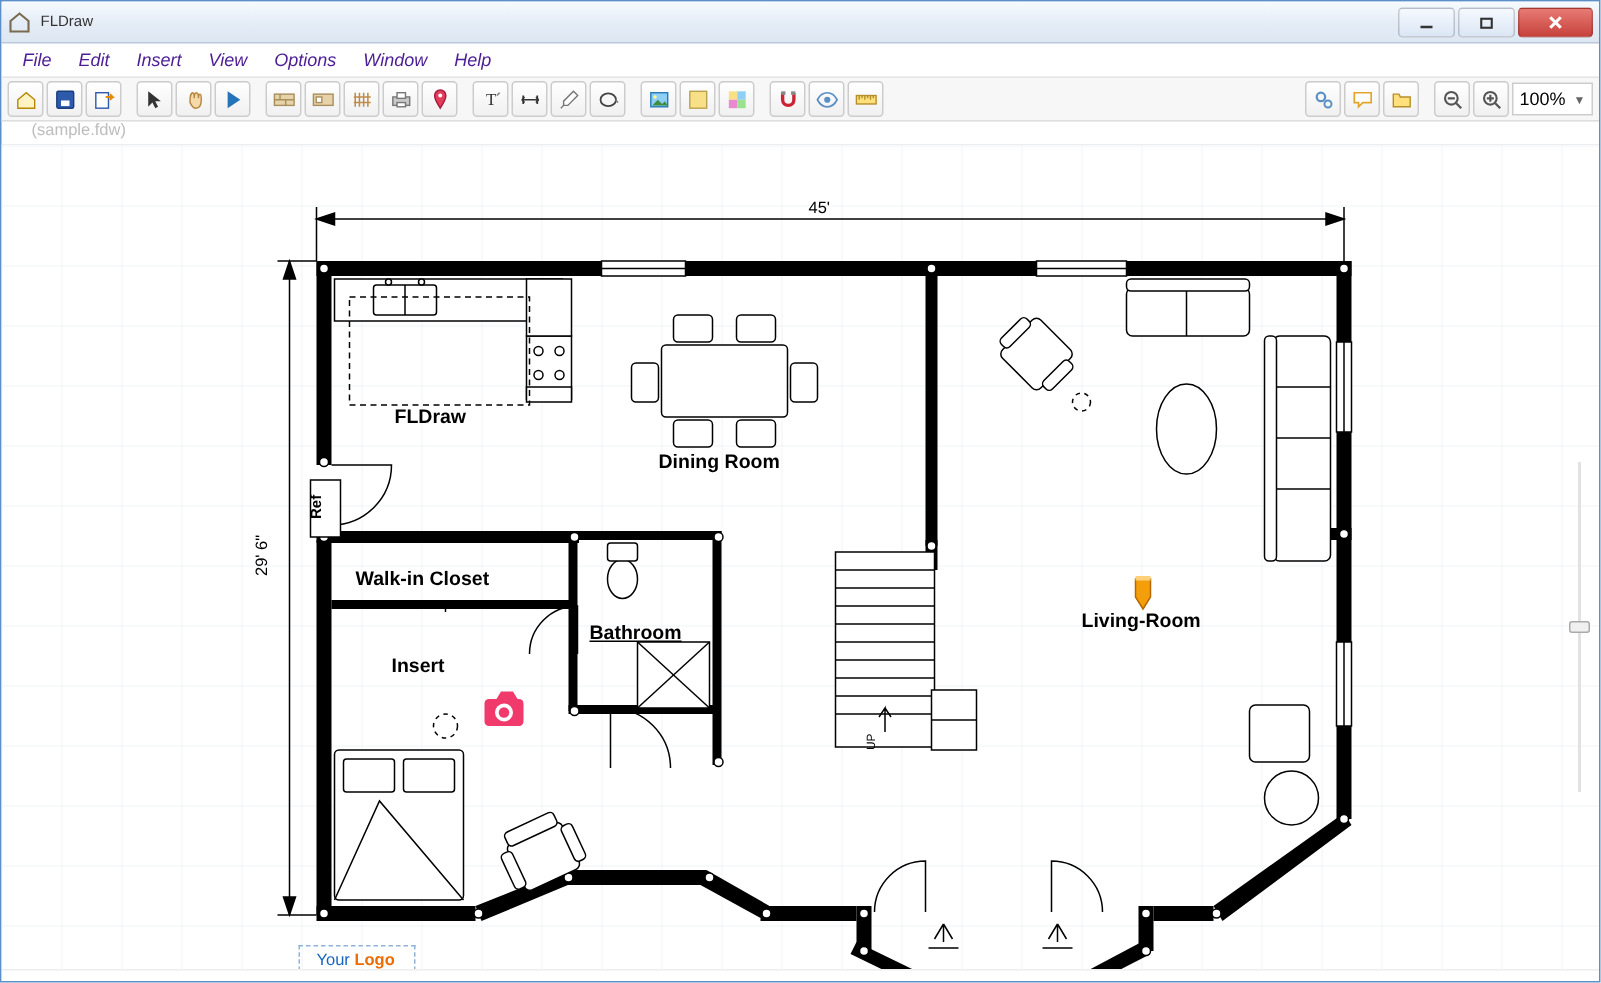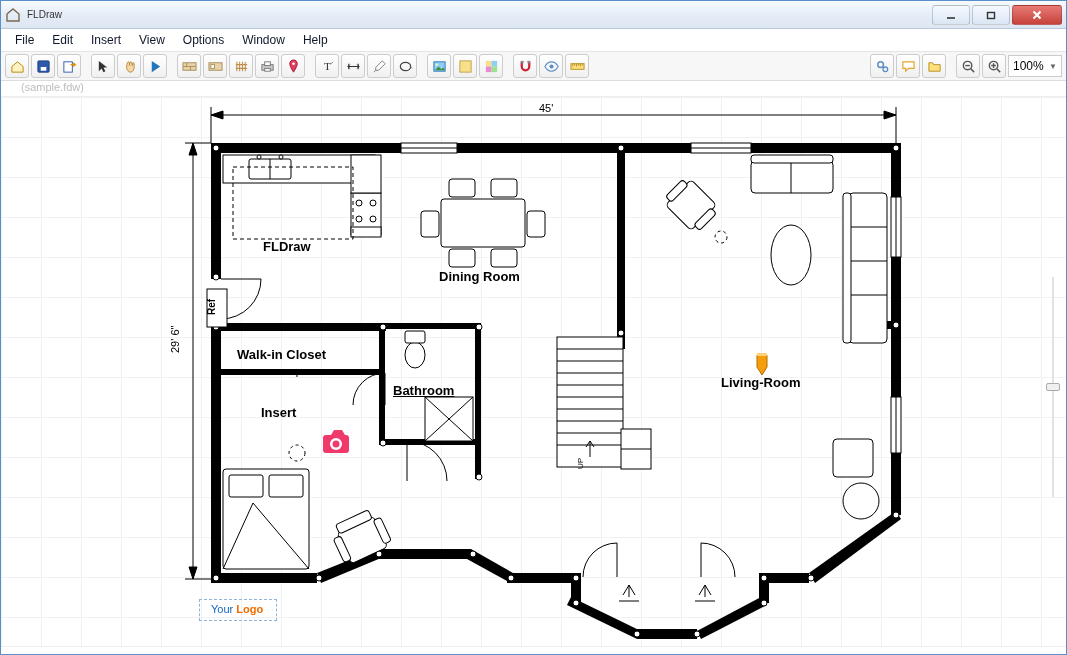--- a/index.html
+++ b/index.html
@@ -41,21 +41,21 @@
   .winbtn.close { background: linear-gradient(#e77a74,#c7433c); color:#fff; width:50px;}
   .winbtn.close svg path{stroke:#fff;}
 
   
   .menubar {
     height: 22px; display:flex; align-items:center; gap: 2px;
     padding: 0 6px;
     background:#fff;
   }
   .menuitem {
-    padding: 2px 8px; color:#0f172a;
+    padding: 2px 8px; color:#4c1d95;font-style:italic;
   }
 
   
   .toolbar-row {
     height: 30px;
     border-top:1px solid #e5e5e5;
     border-bottom:1px solid #ddd;
     background:#f7f7f7;
     display:flex; align-items:center;
     padding: 0 4px;
@@ -90,21 +90,21 @@
 
   
   .canvas-wrap {
     flex:1; position:relative; overflow:hidden;
     background:
       linear-gradient(#eef2f6 1px, transparent 1px) 0 0/40px 40px,
       linear-gradient(90deg,#eef2f6 1px, transparent 1px) 0 0/40px 40px,
       #fff;
   }
   .canvas {
-    position:absolute; inset:0;
+    position:absolute; inset:0;margin-top:31px;
   }
   .canvas svg { position:absolute; left:0; top:0; }
 
   
   .room-label {
     position:absolute; font-weight:bold; font-size:13px;
     color:#000; white-space:nowrap;
     font-family: Verdana, sans-serif;
   }
   .dim-label {

